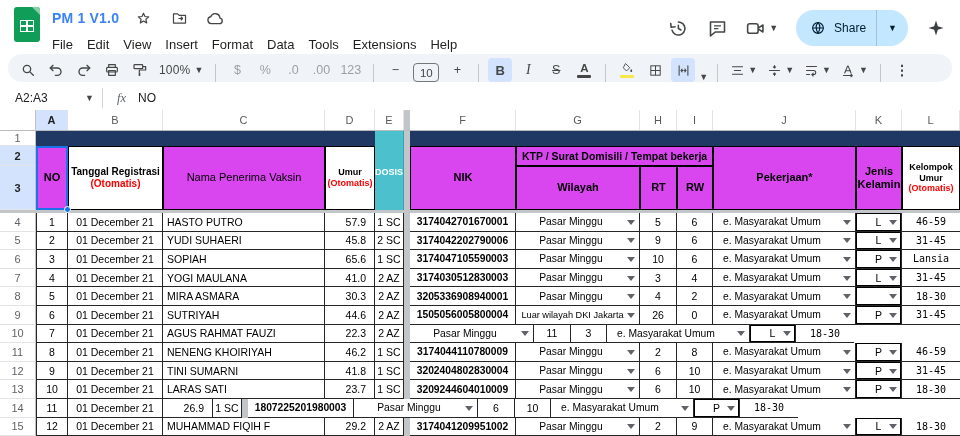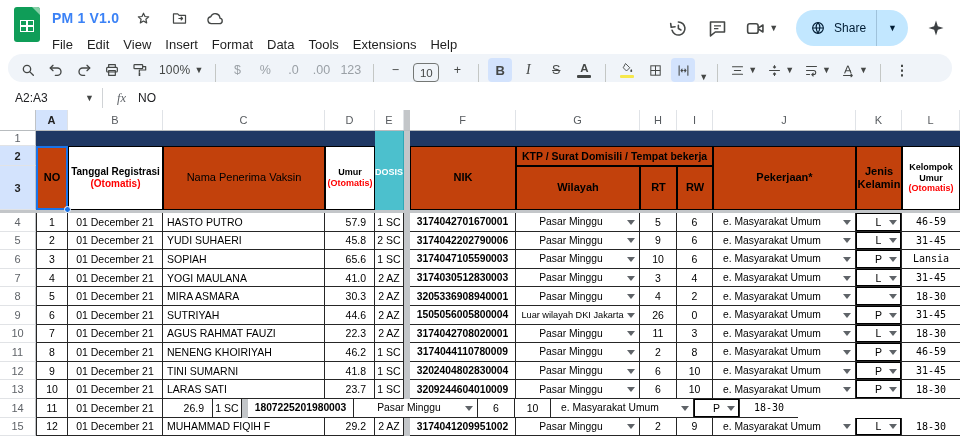--- a/index.html
+++ b/index.html
@@ -55,21 +55,21 @@
 .colhead{display:flex;align-items:center;justify-content:center;font-size:11px;color:#575b5f;border-right:1px solid #e0e3e7;height:100%;cursor:pointer}
 .colhead.sel{background:#d3e3fd;color:#1f1f1f;font-weight:700}
 .freeze-v{width:6px;background:#c3c6c9;flex:0 0 auto}
 .freeze-h{height:3px;background:#c3c6c9;width:960px}
 .hdr-block{display:flex}
 .colblock{display:flex;flex-direction:column;flex:0 0 auto}
 .gutcell{width:36px;display:flex;align-items:center;justify-content:center;font-size:11px;color:#5f6368;border-right:1px solid #c0c3c6;border-bottom:1px solid #e1e3e6;background:#fff}
 .gutcell.sel{background:#d3e3fd;font-weight:700;color:#1f1f1f}
 .navy{background:#1f3864;width:100%}
 .hcell{border:1px solid #000;display:flex;flex-direction:column;align-items:center;justify-content:center;font-size:11px;font-weight:700;background:#fff;text-align:center;line-height:1.2;overflow:hidden}
-.yellow{background:#c2410c}
+.yellow{background:#d946ef}
 .redtxt{color:#fe0000}
 .smallhdr{font-size:9px}
 .no-cell{border:2px solid #1a73e8}
 .dosis-cell{background:#4cc0cd;color:#fff;font-size:9px;font-weight:700;display:flex;align-items:center;justify-content:center;padding-top:2px;border-right:1px solid #2ea8b6}
 .ktp-cell{justify-content:center;align-items:flex-start;padding-left:5px;font-size:10.5px;white-space:nowrap}
 .subrow{display:flex}
 
 .drow{display:flex;height:18.6px}
 .dcell{border-right:1px solid #262626;border-bottom:1px solid #262626;display:flex;align-items:center;justify-content:center;font-size:10.5px;color:#000;position:relative;white-space:nowrap;overflow:hidden;background:#fff;flex:0 0 auto}
 .dgut{border-bottom:1px solid #e1e3e6}
@@ -662,23 +662,20 @@
         <div class="dcell cC">
           <span>AGUS RAHMAT FAUZI</span>
         </div>
         <div class="dcell cD">
           <span>22.3</span>
         </div>
         <div class="dcell cE">
           <span>2 AZ</span>
         </div>
         <div class="freeze-v"></div>
-        <div class="dcell cF">
-          <span>3174042708020001</span>
-        </div>
         <div class="dcell cG">
           <span>Pasar Minggu</span>
           <span class="ddtri"></span>
         </div>
         <div class="dcell cH">
           <span>11</span>
         </div>
         <div class="dcell cI">
           <span>3</span>
         </div>

